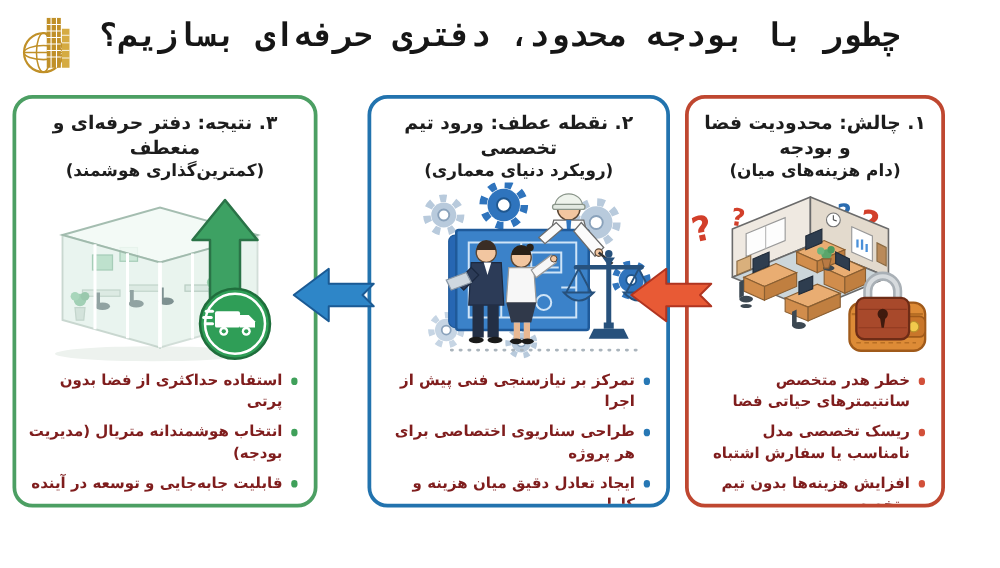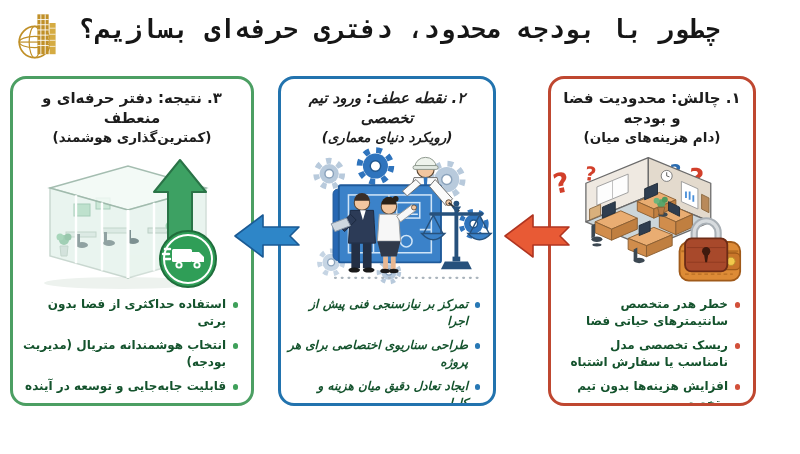--- a/index.html
+++ b/index.html
@@ -13,32 +13,32 @@
     font-size:26px; font-weight:bold; color:#161616; letter-spacing:0;font-family:Liberation Mono, monospace;
   }
   .logo { position:absolute; left:14px; top:8px; width:52px; height:56px; direction:ltr; }
 
   .card {
     position:absolute; top:76px; height:330px; background:#fff;
     border:3px solid #999; border-radius:16px;
     display:flex; flex-direction:column; overflow:hidden;
   }
   .card-challenge { left:548px; width:208px; border-color:var(--accent-challenge); --dot:var(--dot-challenge); }
-  .card-turning   { left:278px; width:218px; border-color:var(--accent-turning);font-style:italic;   --dot:var(--dot-turning); }
+  .card-turning   { left:294px; width:242px; border-color:var(--accent-turning);   --dot:var(--dot-turning); }
   .card-result    { left:10px;  width:244px; border-color:var(--accent-result);    --dot:var(--dot-result); }
 
   .card-head { text-align:center; padding:9px 6px 0; color:#1d1d1d; }
   .t1 { font-size:15px; font-weight:bold; line-height:1.35;text-align:center; }
   .t2 { font-size:13.5px; font-weight:bold; line-height:1.3; }
   .illus { width:100%; height:148px; display:block; flex:0 0 auto; }
 
   ul.bullets { list-style:none; margin:2px 0 0; padding:0 13px 0 6px; }
   ul.bullets li {
     position:relative; padding-right:12px; font-size:12px; font-weight:bold;
-    color:#14532d; line-height:1.42; margin-bottom:7px; text-align:right;
+    color:#7f1d1d; line-height:1.42; margin-bottom:7px; text-align:right;
   }
   ul.bullets li::before {
     content:""; position:absolute; right:0; top:6px; width:5.5px; height:5.5px;
     border-radius:50%; background:var(--dot);
   }
 
   .flow-arrow { position:absolute; top:212px; width:68px; height:48px; z-index:6; }
   .flow-arrow-red  { left:503px; }
   .flow-arrow-blue { left:233px; }
   .flow-arrow-red polygon  { fill:var(--arrow-red-fill);  stroke:var(--arrow-red-stroke);  stroke-width:1.6; stroke-linejoin:round; }

